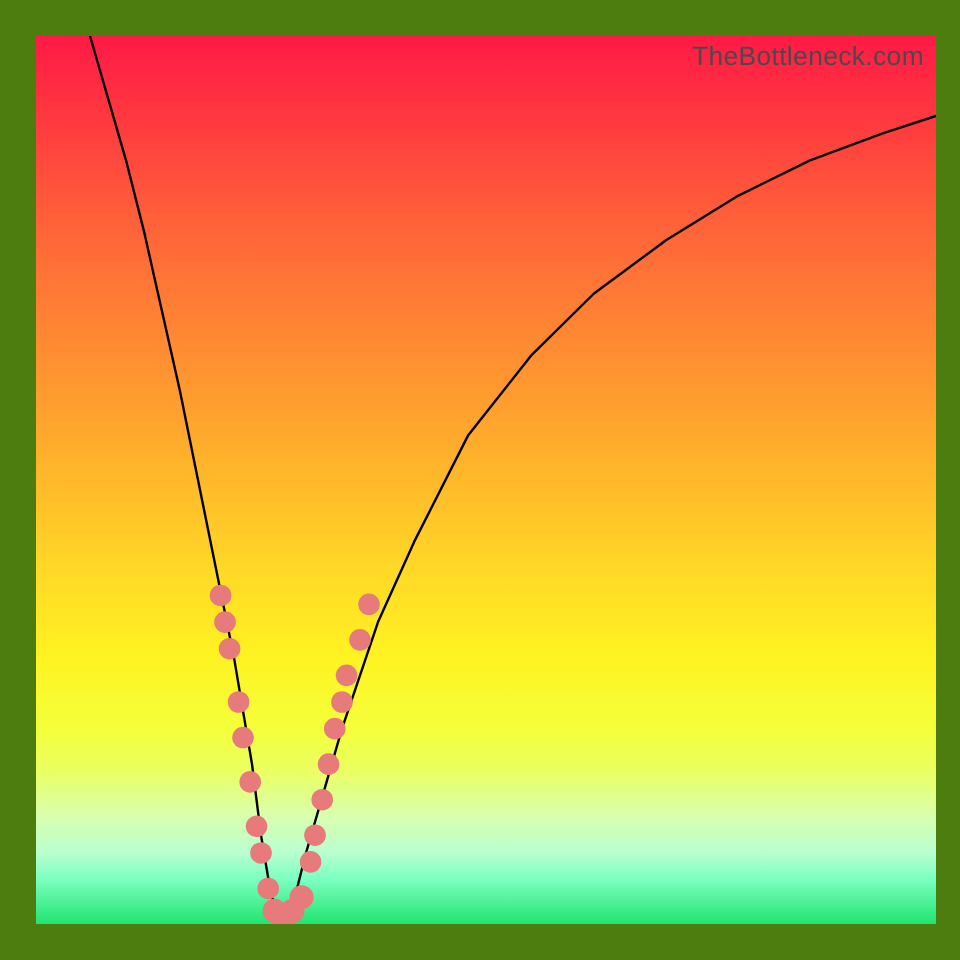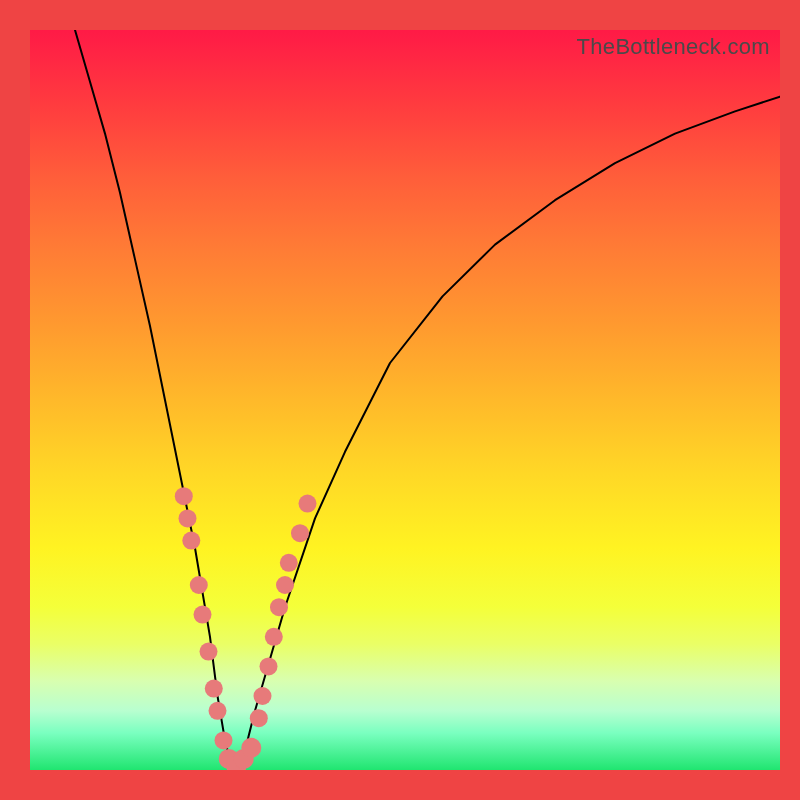--- a/index.html
+++ b/index.html
@@ -8,21 +8,21 @@
     width: 800px;
     height: 800px;
     background: #000;
     overflow: hidden;
     font-family: Arial, Helvetica, sans-serif;
   }
   .frame {
     position: relative;
     width: 800px;
     height: 800px;
-    background: #ef4444;
+    background: #4d7c0f;
   }
   .plot-area {
     position: absolute;
     left: 30px;
     top: 30px;
     width: 750px;
     height: 740px;
     background: linear-gradient(
       to bottom,
       #ff1a46 0%,

